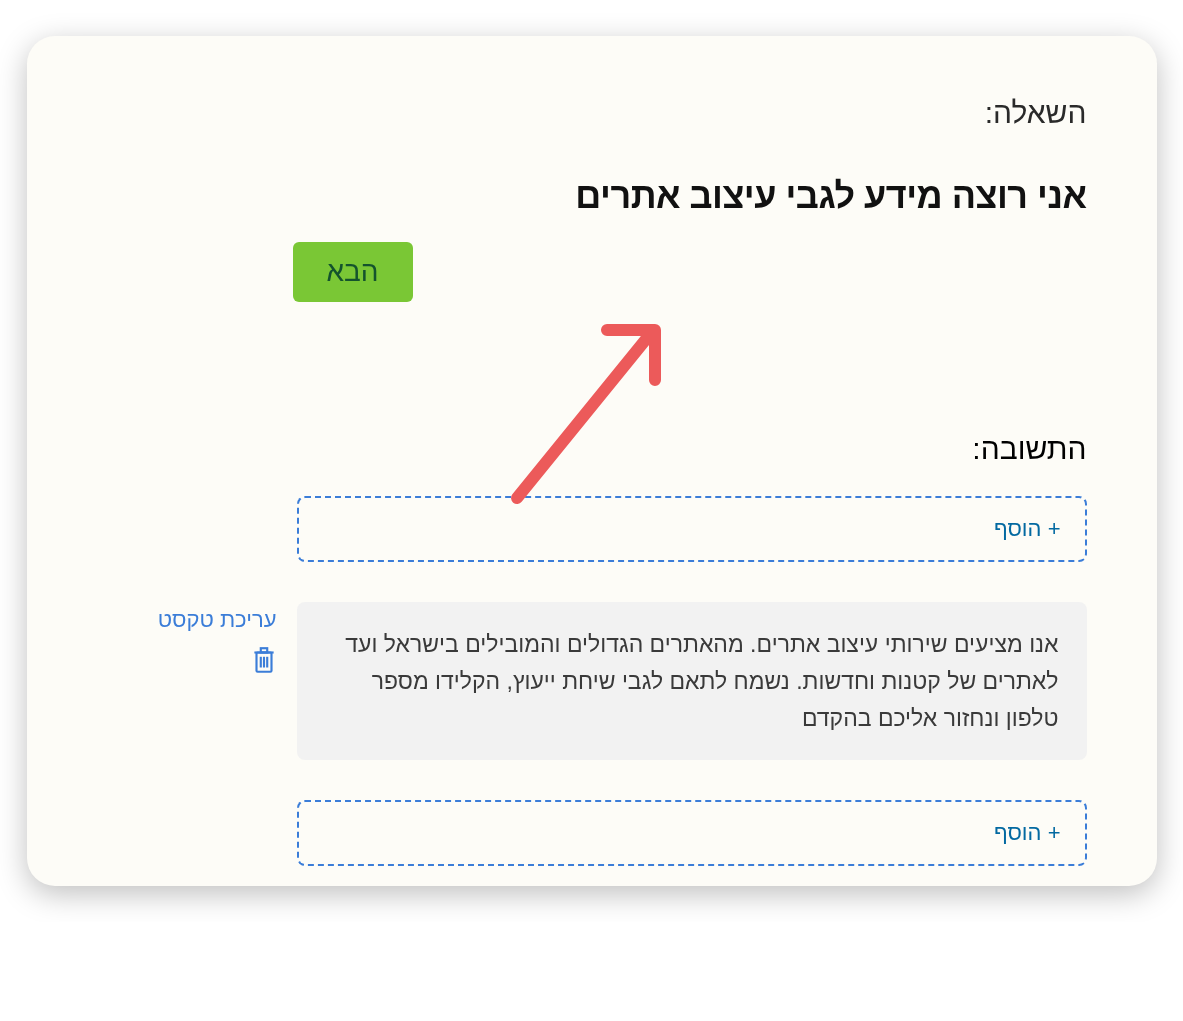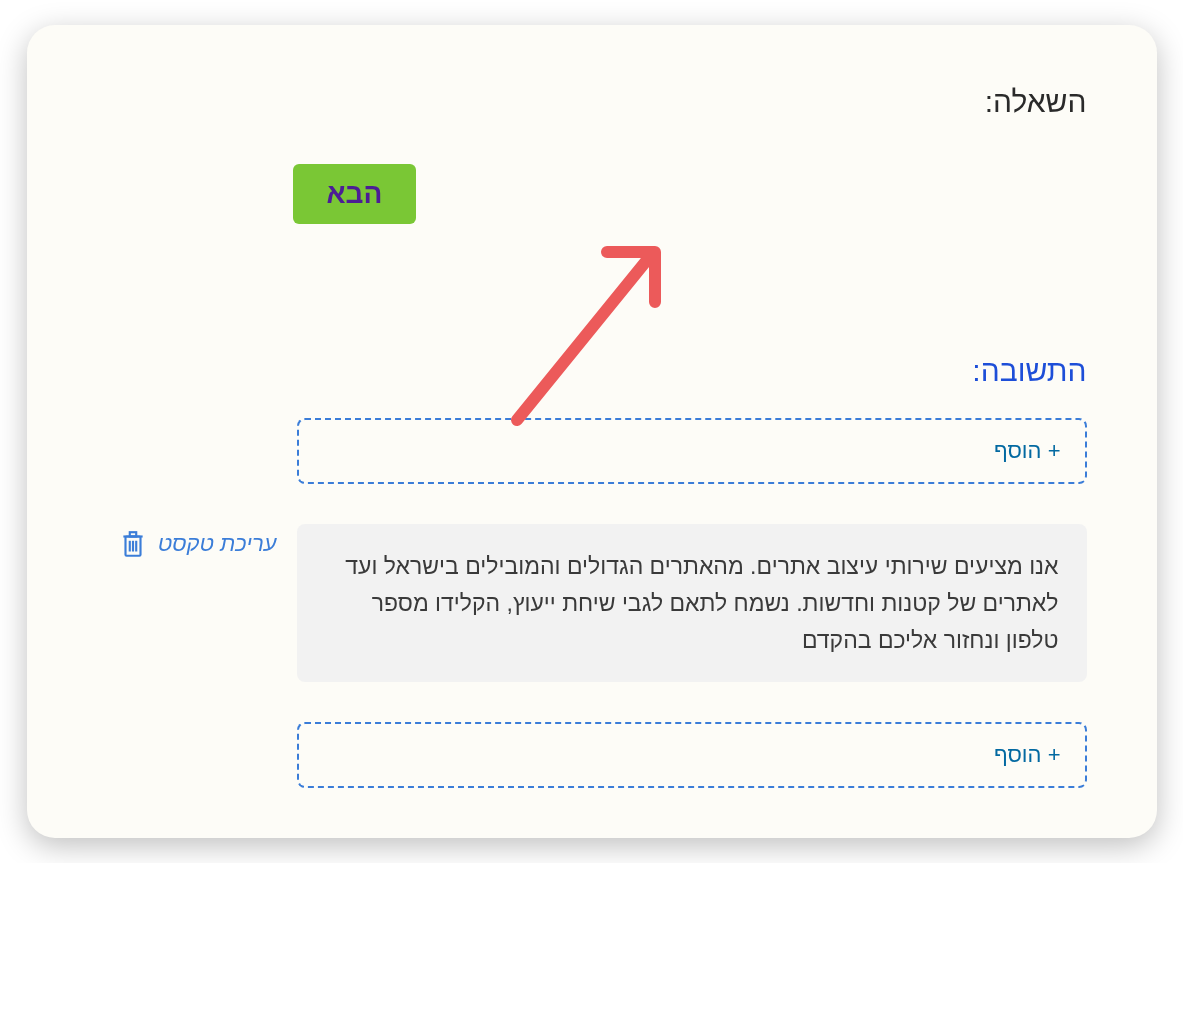--- a/index.html
+++ b/index.html
@@ -12,23 +12,23 @@
       font-family: Arial, Helvetica, sans-serif;
       background: #ffffff;
       padding: 20px;
       direction: rtl;
     }
 
     .card {
       background: #fdfcf7;
       border-radius: 28px;
       box-shadow: 0 8px 30px rgba(0,0,0,0.25);
-      padding: 60px 70px 50px 70px;
+      padding: 60px 70px 20px 70px;
       max-width: 1130px;
-      margin: 5px auto;
+      margin: 16px auto;
       position: relative;
     }
 
     .question-label {
       font-size: 30px;
       color: #2a2a2a;
       margin-bottom: 45px;
       text-align: right;
     }
 
@@ -36,23 +36,23 @@
       font-size: 36px;
       font-weight: 900;
       color: #111;
       text-align: right;
       margin-bottom: 25px;
       letter-spacing: -0.5px;
     }
 
     .next-button {
       background: #7ac735;
-      color: #4c1d95;
+      color: #14532d;
       font-size: 28px;
-      font-weight: 700;
+      font-weight: 400;
       border: none;
       border-radius: 6px;
       padding: 14px 34px;
       cursor: pointer;
       display: block;
       margin-right: auto;
       margin-left: 196px;
       margin-bottom: 20px;
     }
 
@@ -65,21 +65,21 @@
     .arrow {
       position: absolute;
       top: -14px;
       left: 400px;
       width: 180px;
       height: 200px;
     }
 
     .answer-label {
       font-size: 30px;
-      color: #1d4ed8;
+      color: #000000;
       margin-bottom: 30px;
       text-align: right;
       margin-top: -90px;
     }
 
     .add-box {
       border: 2px dashed #3b7dd8;
       border-radius: 8px;
       padding: 18px 24px;
       color: #0369a1;
@@ -104,25 +104,24 @@
       padding: 24px 28px;
       width: 790px;
       font-size: 23px;
       color: #3a3a3a;
       line-height: 1.6;
       text-align: right;
     }
 
     .answer-actions {
       display: flex;
-      flex-direction: row;
-      align-items: center;
+      flex-direction: column;
+      align-items: flex-start;
       gap: 12px;
       padding-top: 5px;
-      font-style: italic;
     }
 
     .edit-text-link {
       color: #3b7dd8;
       font-size: 22px;
       cursor: pointer;
       white-space: nowrap;
     }
 
     .trash-icon {
@@ -135,20 +134,21 @@
       margin-top: 40px;
     }
   </style>
 </head>
 <body>
 
 <div class="card">
 
   <div class="question-label">השאלה:</div>
 
+  <div class="question-text">אני רוצה מידע לגבי עיצוב אתרים</div>
 
   <button class="next-button">הבא</button>
 
   <div class="arrow-container">
     <svg class="arrow" viewBox="0 0 180 200">
       <line x1="20" y1="190" x2="150" y2="30" stroke="#ec5a5a" stroke-width="12" stroke-linecap="round"></line>
       <polyline points="110,22 158,22 158,72" fill="none" stroke="#ec5a5a" stroke-width="12" stroke-linecap="round" stroke-linejoin="round"></polyline>
     </svg>
   </div>
 

